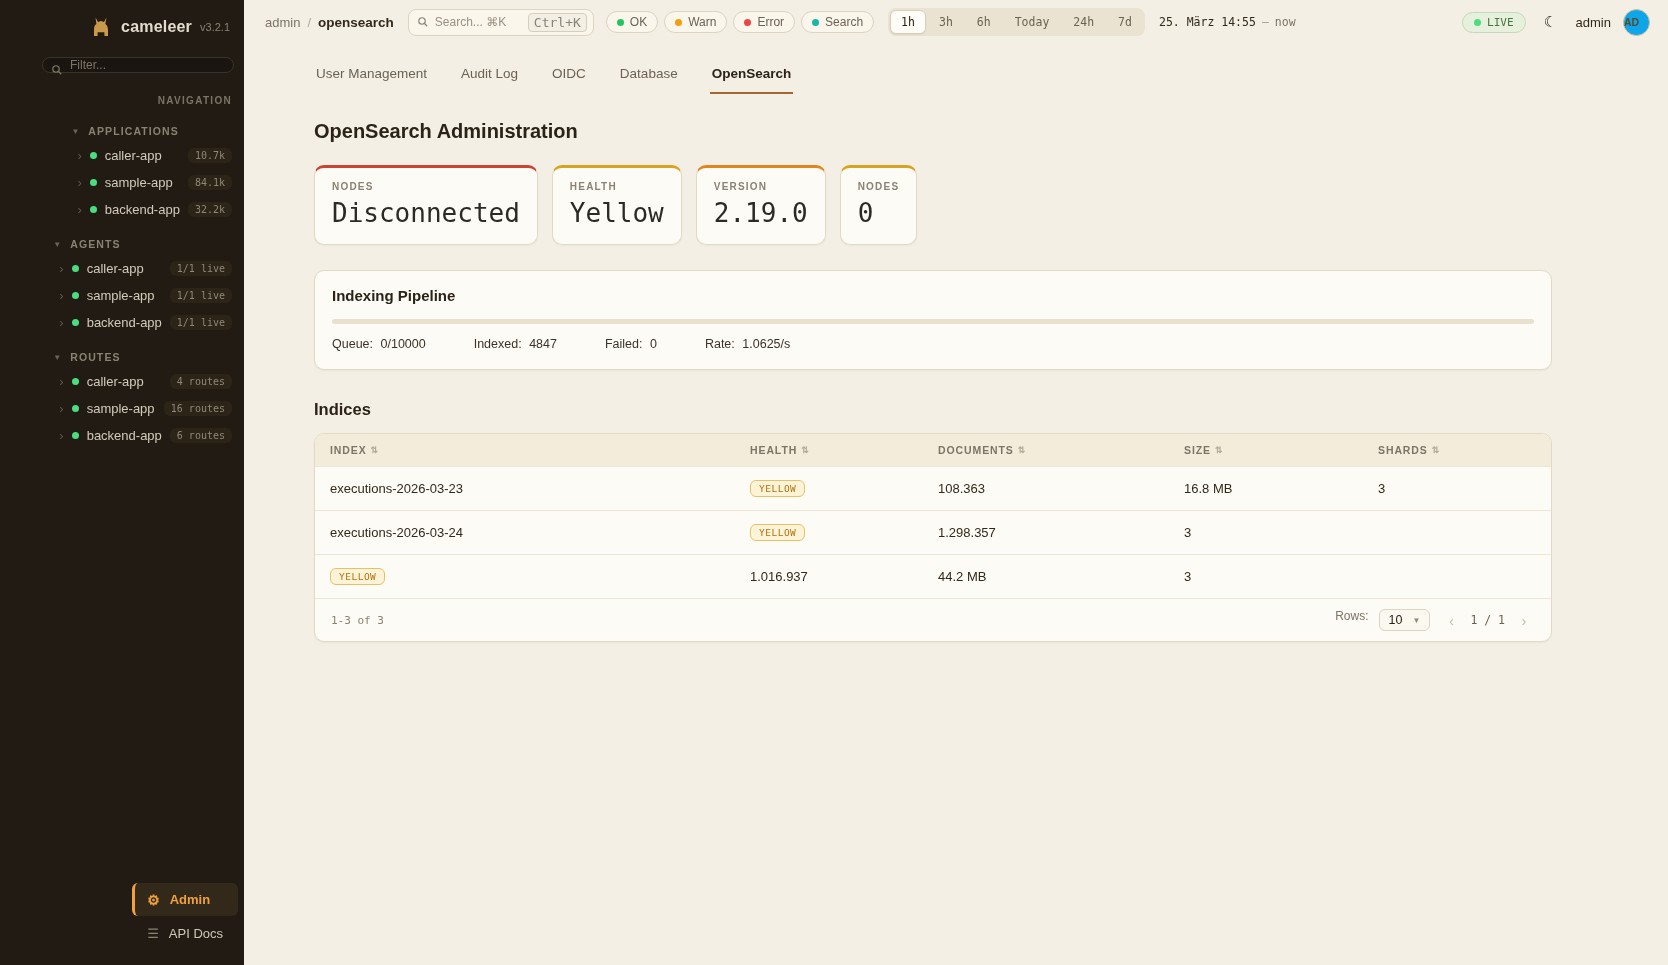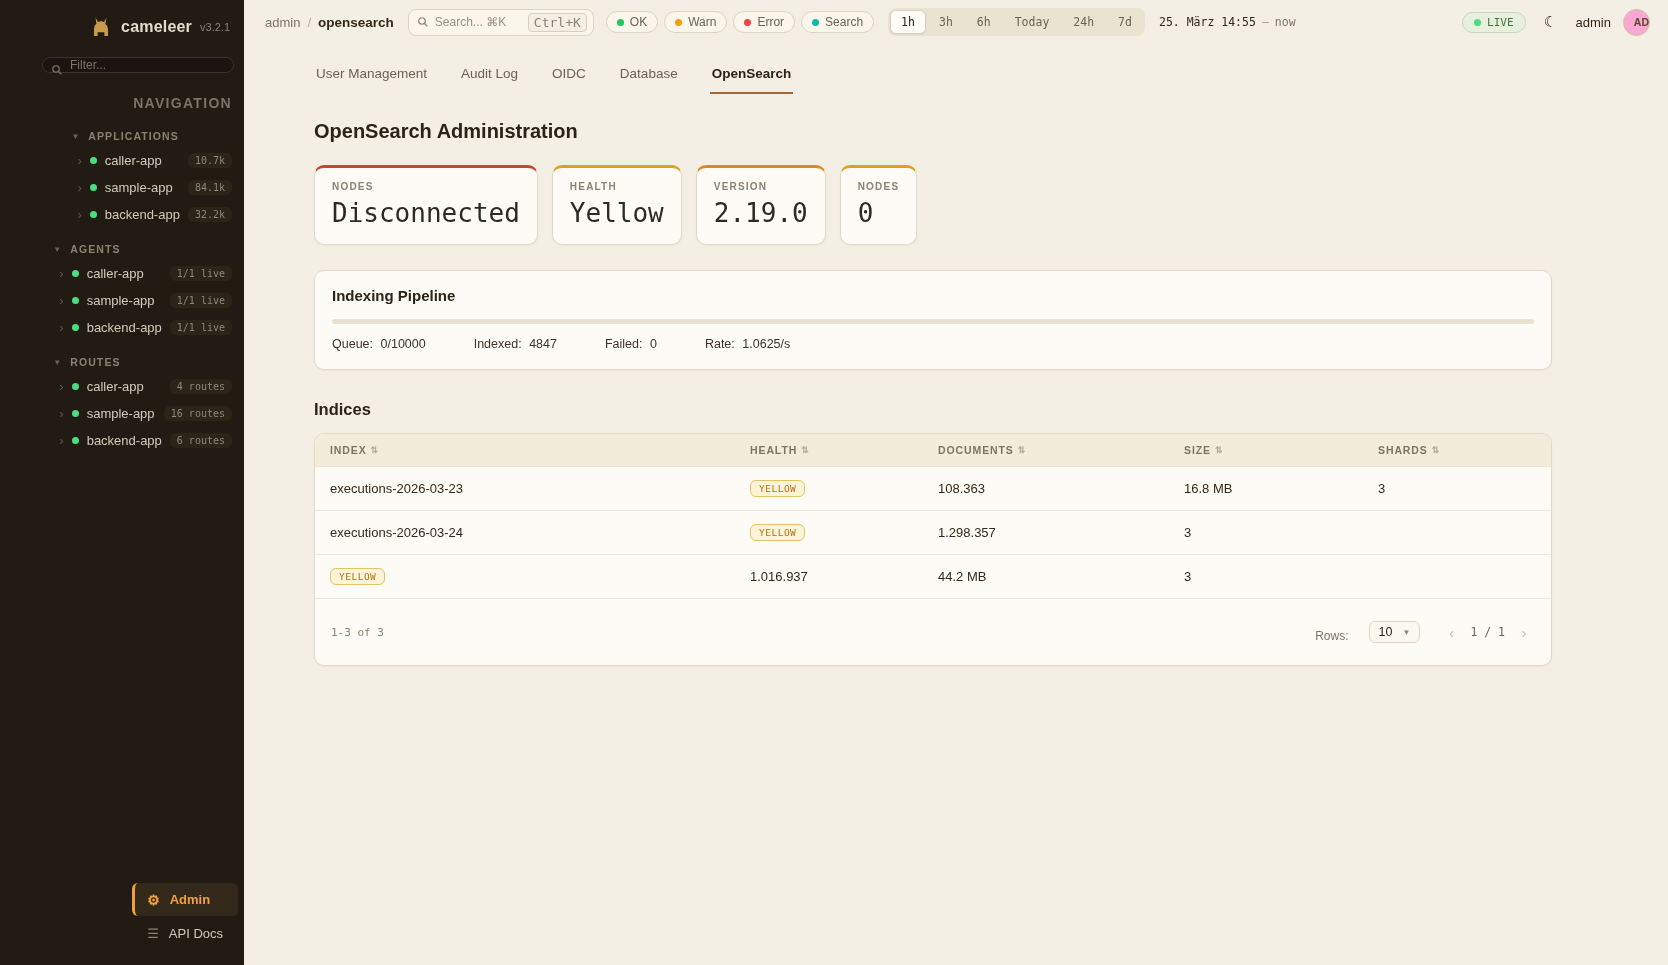--- a/index.html
+++ b/index.html
@@ -22,21 +22,21 @@
   .logo-name { font-size:16px; font-weight:700; color:#e4dccb; letter-spacing:.2px; }
   .logo-version { font-size:11px; color:#8a8273; }
   .filter-wrap { position:relative; margin:4px 10px 0 10px; }
   .filter-icon { position:absolute; left:9px; top:7px; color:#7c7466; }
   .filter-input {
     width:100%; height:16px; background:#1a1510; border:1px solid #3a3327;
     border-radius:8px; color:#d6d0c2; font-size:12px; padding:0 8px 0 27px; outline:none;
     font-family:"Liberation Sans", sans-serif;
   }
   .filter-input::placeholder { color:#7c7466; }
-  .nav-label { padding:22px 12px 4px 12px; font-size:14px; font-weight:700; letter-spacing:1.3px; color:#7c7466; }
+  .nav-label { padding:22px 12px 4px 12px; font-size:10px; font-weight:700; letter-spacing:1.3px; color:#7c7466; }
   .nav-section { margin-top:10px; }
   .section-header { display:flex; align-items:center; gap:9px; padding:5px 12px; cursor:pointer; }
   .section-caret { font-size:8px; color:#6b6354; }
   .section-title { font-size:10.5px; font-weight:700; letter-spacing:1.1px; color:#8a8273; }
   .nav-item { display:flex; align-items:center; gap:8px; padding:6px 12px 6px 18px; cursor:pointer; }
   .item-chevron { color:#5d5748; font-size:13px; line-height:1; }
   .dot { width:7px; height:7px; border-radius:50%; background:#4ade80; flex:0 0 auto; }
   .item-label { font-size:13px; color:#d2cbbc; flex:1; }
   .item-badge {
     font-family:"DejaVu Sans Mono", monospace; font-size:10px; color:#8f8879;
@@ -95,22 +95,22 @@
   .live-pill {
     display:inline-flex; align-items:center; gap:6px; padding:3px 11px;
     background:#e7efdd; border:1px solid #c3dab6; border-radius:999px;
     font-family:"DejaVu Sans Mono", monospace; font-size:11px; color:#46753f; cursor:pointer;
   }
   .live-dot { width:7px; height:7px; border-radius:50%; background:#4ade80; }
   .moon-btn { width:26px; height:26px; border-radius:50%; display:flex; align-items:center; justify-content:center;
     font-size:15px; color:#32291a; cursor:pointer; background:transparent; border:none; }
   .user-name { font-size:13px; color:#32291a; }
   .avatar {
-    width:27px; height:27px; border-radius:50%; background:#f9a8d4; border:1px solid #d4c09c;
-    display:flex; align-items:center; justify-content:flex-end;
+    width:27px; height:27px; border-radius:50%; background:#0ea5e9; border:1px solid #d4c09c;
+    display:flex; align-items:center; justify-content:flex-start;
     font-size:10.5px; font-weight:700; color:#5a4a28; cursor:pointer;
   }
 
   
   .content { flex:1; overflow:auto; padding:0 0 40px 43px;margin-left:27px; }
   .tabs { display:flex; gap:30px; margin:12px 0 0 -7px; padding-left:7px; }
   .tab { font-size:13.5px; color:#6b6254; padding:10px 2px 11px 2px; cursor:pointer; border-bottom:2px solid transparent; }
   .tab.active { color:#2b2317; font-weight:700; border-bottom-color:#a4672f; }
   .page-title { font-size:20px; font-weight:700; color:#2b2317; margin:26px 0 22px 0; }
 
@@ -141,23 +141,23 @@
   .tgrid { display:grid; grid-template-columns:420px 188px 246px 194px 1fr; align-items:center; padding:0 0 0 15px; }
   .thead { background:#f3ecdb; }
   .th { font-size:10.5px; font-weight:700; letter-spacing:.9px; color:#7c7466; padding:10px 0; cursor:pointer; display:flex; align-items:center; gap:4px; }
   .sort-ic { font-size:9px; color:#b3aa95; }
   .trow { border-top:1px solid #eee6d4; }
   .td { font-size:13px; color:#32291a; padding:13px 0; }
   .badge-yellow {
     display:inline-block; font-family:"DejaVu Sans Mono", monospace; font-size:9.5px; letter-spacing:.5px;
     color:#b1720e; background:#fdf3d6; border:1px solid #e3c268; border-radius:6px; padding:2px 8px;
   }
-  .tfoot { display:flex; align-items:center; border-top:1px solid #eee6d4; padding:22px 16px; }
+  .tfoot { display:flex; align-items:center; border-top:1px solid #eee6d4; padding:10px 16px; }
   .range-info { font-family:"DejaVu Sans Mono", monospace; font-size:11px; color:#8a8273; }
-  .tfoot-right { margin-left:auto; display:flex; align-items:flex-end; gap:20px; }
+  .tfoot-right { margin-left:auto; display:flex; align-items:flex-start; gap:10px; }
   .rows-label { font-size:12px; color:#7c7466; }
   .rows-select {
     display:flex; align-items:center; gap:10px; border:1px solid #ddd4c1; background:#fbf8f0;
     border-radius:6px; padding:3px 9px; font-size:12.5px; color:#2b2317; cursor:pointer;
   }
   .caret-sm { font-size:8px; color:#8f8879; }
   .pager { display:flex; align-items:center; gap:8px; }
   .page-btn { width:22px; height:22px; display:flex; align-items:center; justify-content:center;
     color:#c4bba7; font-size:15px; cursor:pointer; border-radius:5px; background:transparent; border:none; }
   .page-info { font-family:"DejaVu Sans Mono", monospace; font-size:11.5px; color:#6b6254; }

